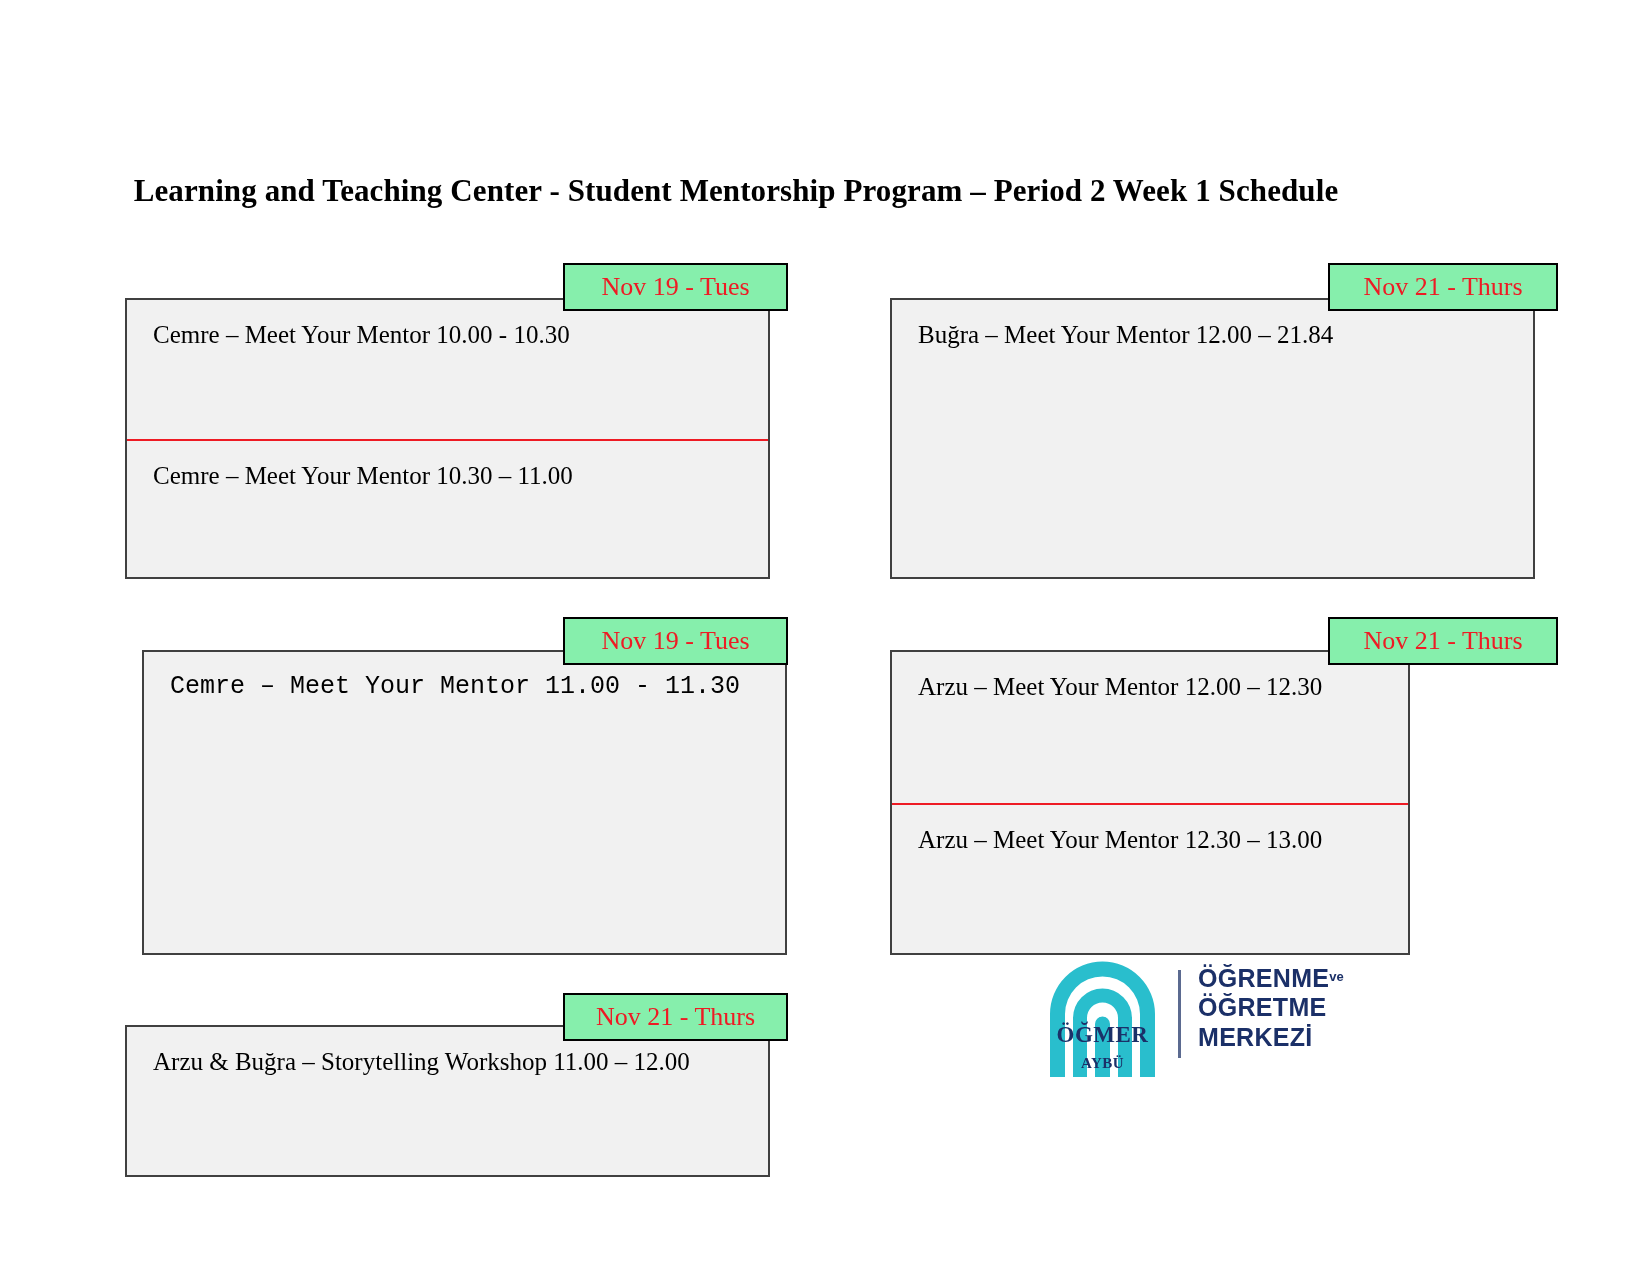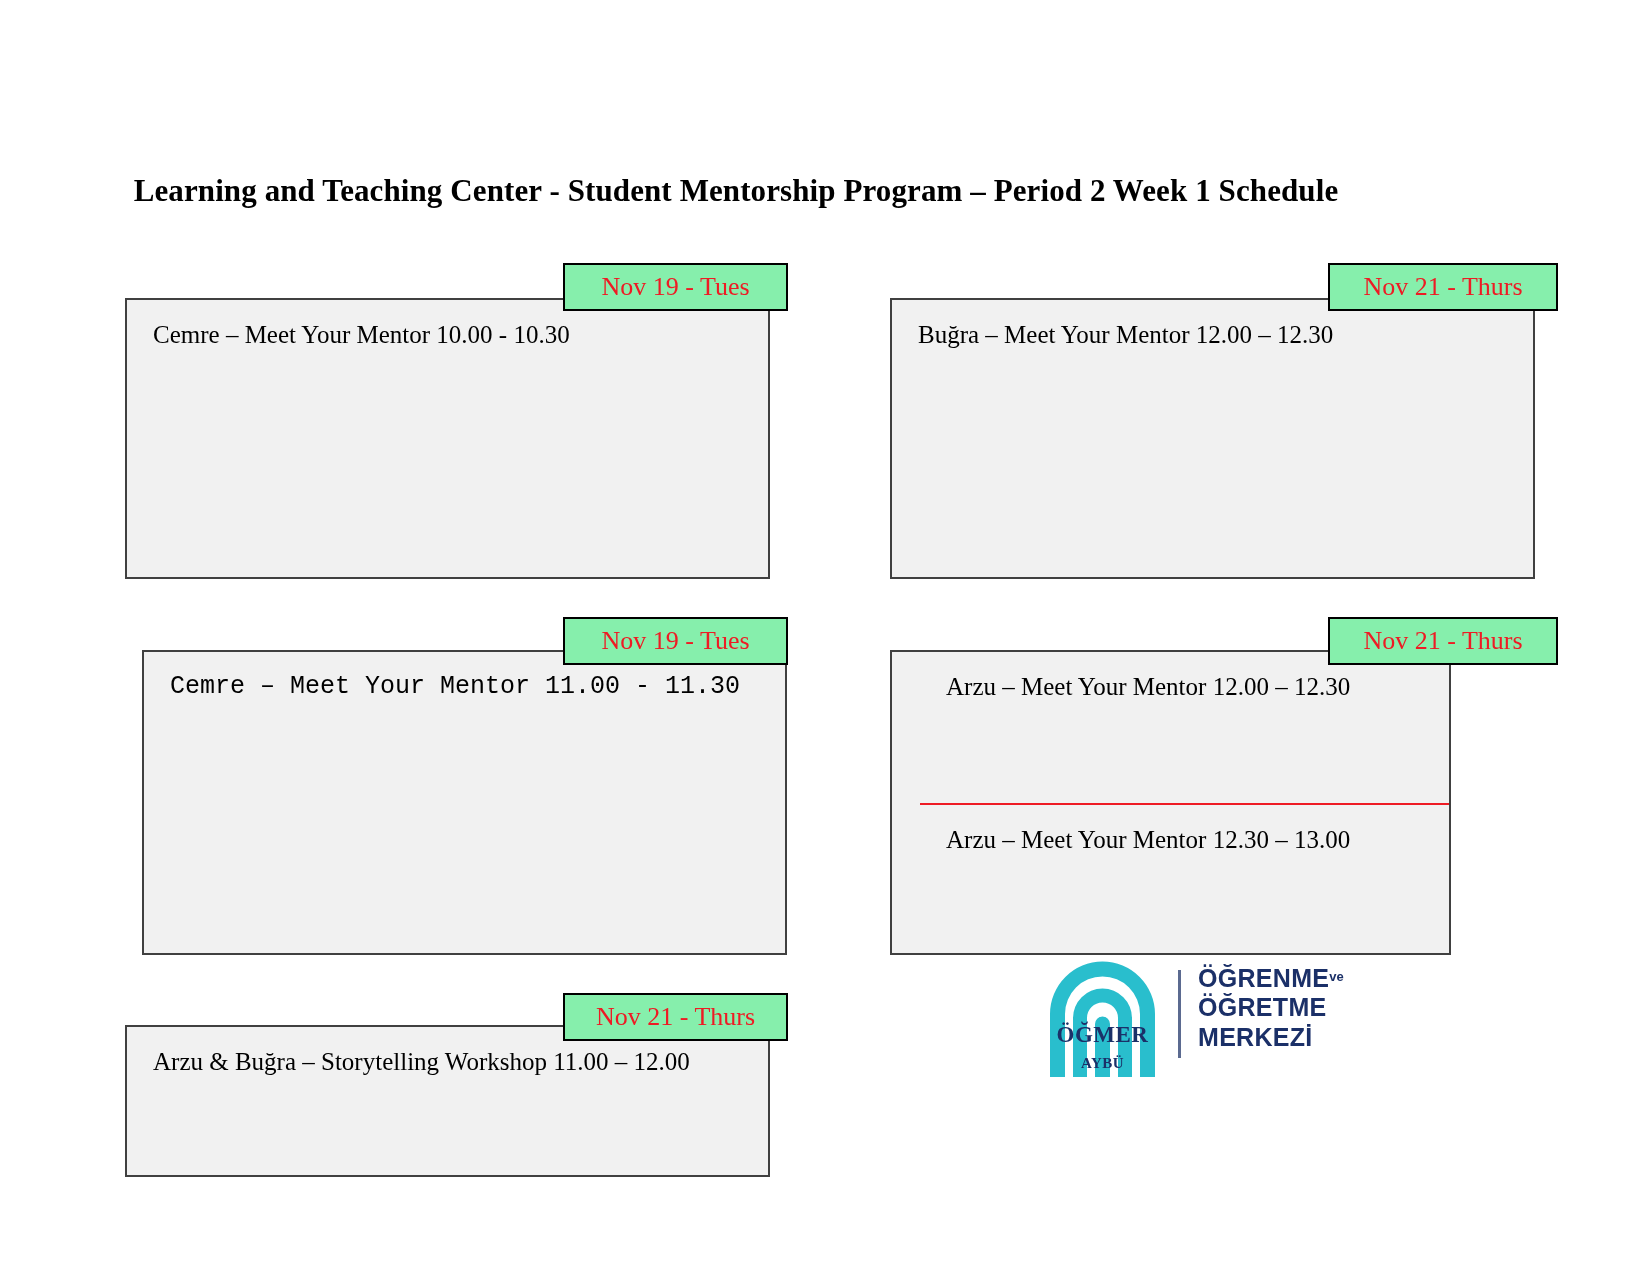--- a/index.html
+++ b/index.html
@@ -162,38 +162,41 @@
 
 <div class="page">
 
   <div class="doc-title">Learning and Teaching Center - Student Mentorship Program – Period 2 Week 1 Schedule</div>
 
 
   <div class="card" style="left:125px; top:298px; width:645px; height:281px;">
     <div class="slot" style="height:50%;">
       <div class="slot-text">Cemre – Meet Your Mentor 10.00 - 10.30</div>
     </div>
+    <div class="slot" style="height:50%;">
+      <div class="slot-text">Cemre – Meet Your Mentor 10.30 – 11.00</div>
+    </div>
   </div>
   <div class="date-tab" style="left:563px; top:263px; width:225px; height:48px;">Nov 19 - Tues</div>
 
   <div class="card" style="left:890px; top:298px; width:645px; height:281px;">
     <div class="slot" style="height:50%;">
-      <div class="slot-text">Buğra – Meet Your Mentor 12.00 – 12.30</div>
+      <div class="slot-text">Buğra – Meet Your Mentor 12.00 – 21.84</div>
     </div>
   </div>
   <div class="date-tab" style="left:1328px; top:263px; width:230px; height:48px;">Nov 21 - Thurs</div>
 
   <div class="card" style="left:142px; top:650px; width:645px; height:305px;font-family:Liberation Mono, monospace;">
     <div class="slot" style="height:50%;">
       <div class="slot-text">Cemre – Meet Your Mentor 11.00 - 11.30</div>
     </div>
   </div>
   <div class="date-tab" style="left:563px; top:617px; width:225px; height:48px;">Nov 19 - Tues</div>
 
-  <div class="card" style="left:890px; top:650px; width:561px; height:305px;padding-left:28px;">
+  <div class="card" style="left:890px; top:650px; width:520px; height:305px;">
     <div class="slot" style="height:50%;">
       <div class="slot-text">Arzu – Meet Your Mentor 12.00 – 12.30</div>
     </div>
     <div class="slot" style="height:50%;">
       <div class="slot-text">Arzu – Meet Your Mentor 12.30 – 13.00</div>
     </div>
   </div>
   <div class="date-tab" style="left:1328px; top:617px; width:230px; height:48px;">Nov 21 - Thurs</div>
 
   <div class="card" style="left:125px; top:1025px; width:645px; height:152px;">

